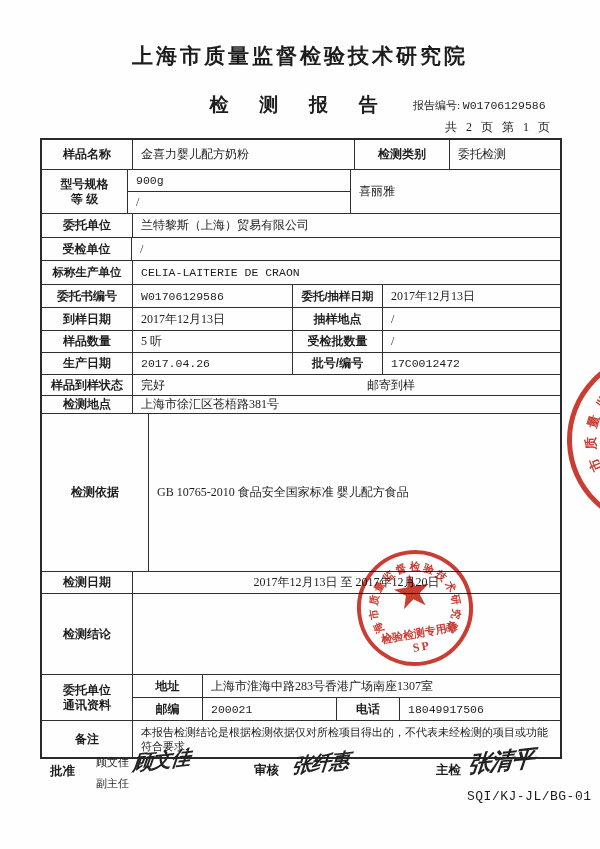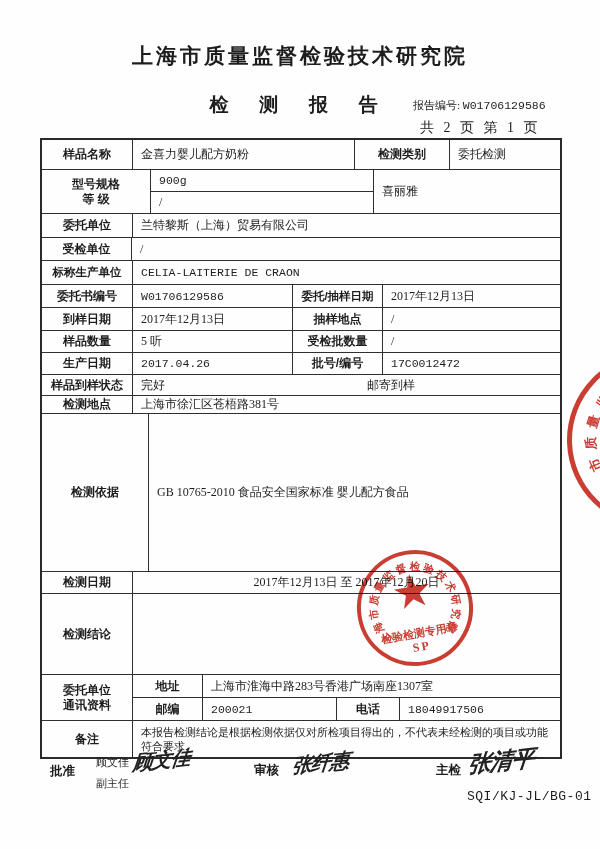--- a/index.html
+++ b/index.html
@@ -3,21 +3,21 @@
 <meta charset="utf-8">
 <style>
   html,body{margin:0;padding:0;background:#e9e9e9;}
   .page{position:relative;width:600px;height:849px;margin:0 auto;background:#fefefe;
         overflow:hidden;font-family:"Liberation Serif","DejaVu Serif",serif;color:#1d1d1d;}
   .abs{position:absolute;}
   
   .org-title{top:42px;left:0;right:0;text-align:center;font-size:21px;font-weight:bold;letter-spacing:3px;}
   .report-title{top:92px;left:0;right:0;text-align:center;font-size:19px;font-weight:bold;letter-spacing:13px;}
   .report-no{top:98px;left:413px;font-size:11px;}
-  .pagination{top:119px;left:420px;font-size:14px;letter-spacing:3px;}
+  .pagination{top:119px;left:445px;font-size:12px;letter-spacing:3px;}
   
   .tbl{top:138px;left:40px;width:518px;height:617px;border:2px solid #2a2a2a;box-sizing:content-box;}
   .row{display:flex;width:100%;border-bottom:1px solid #2f2f2f;box-sizing:border-box;}
   .row:last-child{border-bottom:none;}
   .cell{box-sizing:border-box;display:flex;align-items:center;overflow:hidden;}
   .rb{border-right:1px solid #2f2f2f;}
   .lbl{justify-content:center;text-align:center;font-family:Liberation Sans, sans-serif;
        font-weight:bold;font-size:12px;flex-direction:column;line-height:1.25;}
   .val{padding-left:8px;font-size:12px;}
   .mono{font-family:"Liberation Mono","DejaVu Sans Mono",monospace;font-size:11.5px;}
@@ -66,21 +66,21 @@
   <div class="abs tbl">
 
     <div class="row" style="height:30px;">
       <div class="cell lbl rb" style="width:91px;">样品名称</div>
       <div class="cell val rb" style="width:222px;">金喜力婴儿配方奶粉</div>
       <div class="cell lbl rb" style="width:95px;">检测类别</div>
       <div class="cell val grow">委托检测</div>
     </div>
 
     <div class="row" style="height:44px;">
-      <div class="cell lbl rb" style="width:109px;">
+      <div class="cell lbl rb" style="width:86px;">
         <span>型号规格</span>
         <span>等  级</span>
       </div>
       <div class="stack rb" style="width:222px;">
         <div class="cell val bdrb mono" style="flex:1;">900g</div>
         <div class="cell val" style="flex:1;">/</div>
       </div>
       <div class="cell val grow">喜丽雅</div>
     </div>
 

